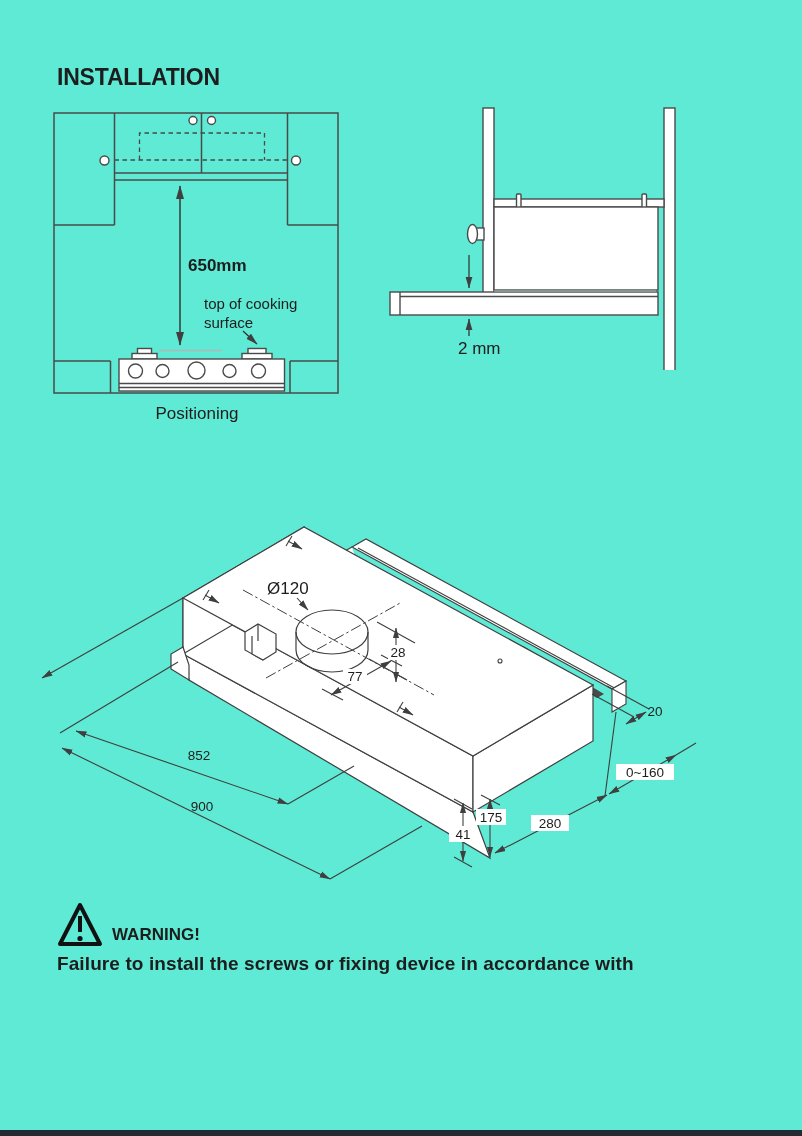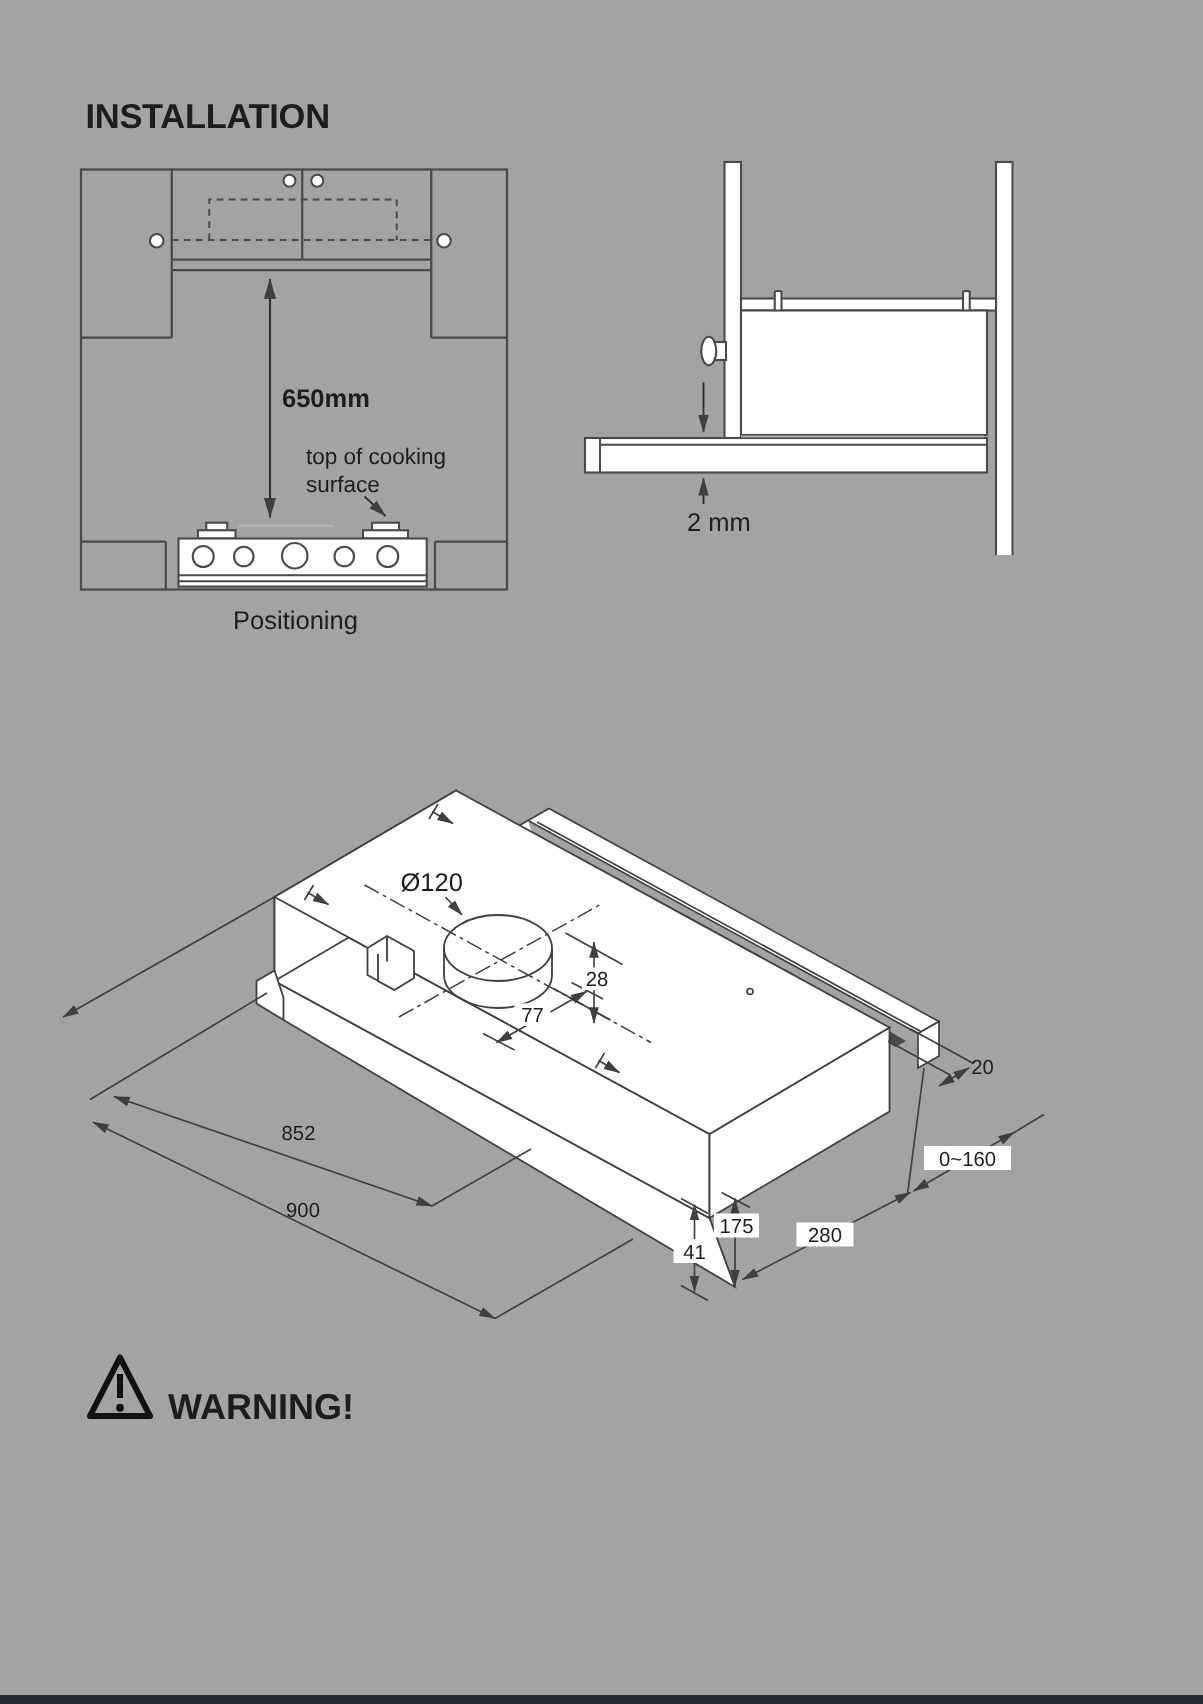--- a/index.html
+++ b/index.html
@@ -1,22 +1,22 @@
 <!DOCTYPE html>
 <html><head>
 <meta charset="utf-8">
 <style>
   html,body{margin:0;padding:0;background:#e8e8e8;}
-  .page{position:relative;width:802px;height:1136px;background:#a3a3a3;overflow:hidden;
+  .page{position:relative;width:802px;height:1136px;background:#5eead4;overflow:hidden;
         font-family:"Liberation Sans", sans-serif;color:#1d1d1d;}
   .abs{position:absolute;}
   .h1{font-size:23px;font-weight:bold;letter-spacing:-0.2px;}
   .h2{font-size:19px;font-weight:bold;}
   .caption{font-size:17px;}
-  .warn-title{font-size:24px;font-weight:bold;}
+  .warn-title{font-size:17px;font-weight:bold;}
   .warn-body{font-size:19px;font-weight:bold;line-height:27.5px;letter-spacing:0.1px;}
   .footer-bar{position:absolute;left:0;bottom:0;width:802px;height:6px;}
   svg{display:block;}
   svg text{font-family:"Liberation Sans", sans-serif;fill:#1d1d1d;}
   .dim{font-size:13.5px;}
   .dim-big{font-size:17px;}
   .dim-bold{font-size:17px;font-weight:bold;}
   .small-label{font-size:15px;}
 </style>
 </head>
@@ -213,16 +213,17 @@
     </g>
   </svg>
 
   <svg class="abs" style="left:57px;top:901px;" width="46" height="48" viewBox="0 0 46 48">
     <path d="M23,4 L43,43 L3,43 Z" fill="none" stroke="#111111" stroke-width="4" stroke-linejoin="round"></path>
     <line x1="23" y1="15" x2="23" y2="31" stroke="#111111" stroke-width="4"></line>
     <circle cx="23" cy="37.5" r="2.6" fill="#111111"></circle>
   </svg>
   <div class="abs warn-title" style="left:112px;top:925px;">WARNING!</div>
   <div class="abs warn-body" style="left:57px;top:950px;width:710px;">
+    <div>Failure to install the screws or fixing device in accordance with</div>
   </div>
 
   <div class="footer-bar" style="background: rgb(36, 42, 50);"></div>
 </div>
 
 </body></html>

